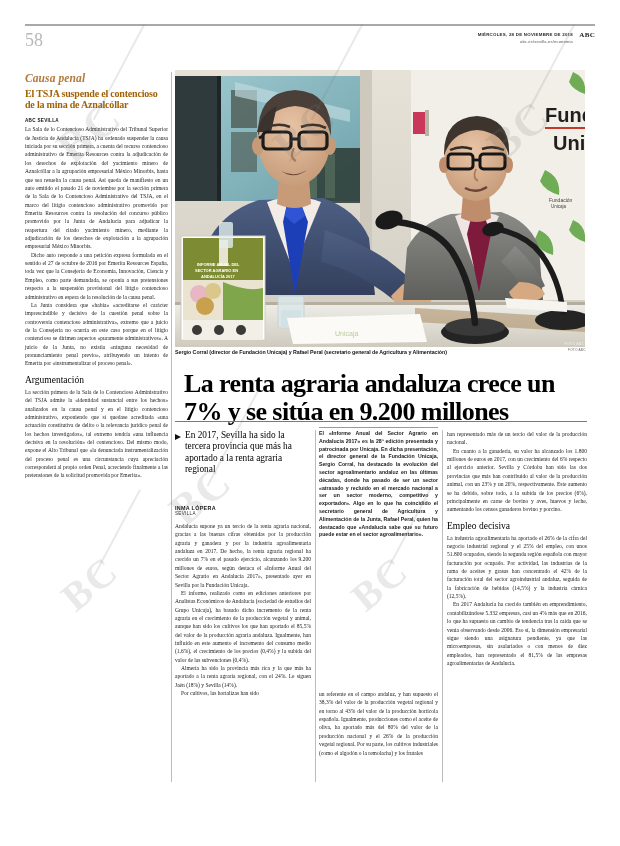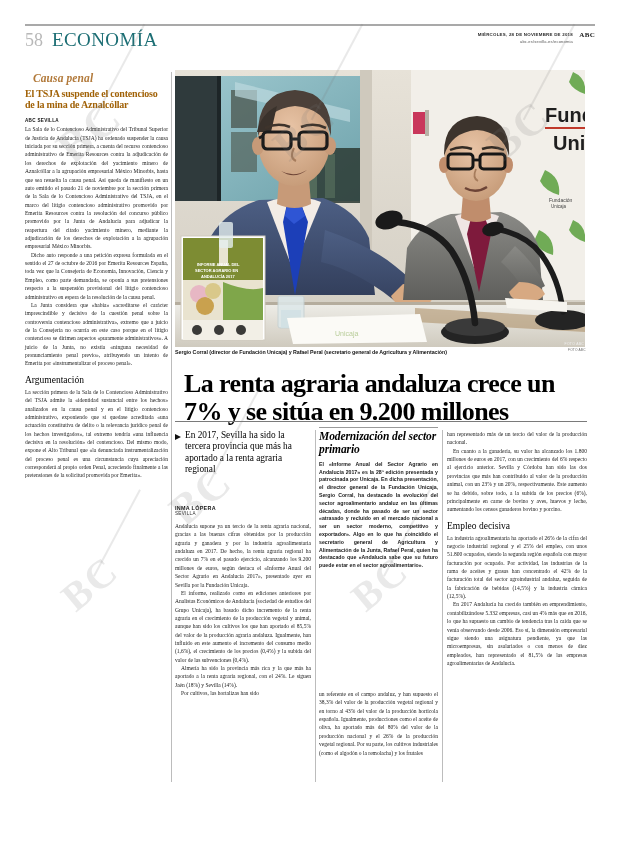--- a/index.html
+++ b/index.html
@@ -86,21 +86,21 @@
     left: 25px;
     top: 72px;
     width: 143px;
   }
   .kicker {
     font-family: "Liberation Serif", serif;
     font-size: 11.5px;
     font-style: italic;
     color: #b27a3b;
     font-weight: bold;
-    margin: 0 0 4px 8px;
+    margin: 0 0 4px 0;
     letter-spacing: 0.1px;
   }
   .left-headline {
     font-family: "Liberation Serif", serif;
     font-size: 10px;
     font-weight: bold;
     line-height: 1.12;
     margin: 0 0 8px 0;
     letter-spacing: -0.2px;
     color: #a16207;
@@ -317,21 +317,20 @@
     background: rgba(120,120,120,0.16);
     pointer-events: none;
   }
 </style>
 </head>
 <body>
 
 <div class="page-header">
   <div class="header-rule"></div>
   <div class="folio">58</div>
-  <div class="section-name">ECONOMÍA</div>
   <div class="header-date">MIÉRCOLES, 28 DE NOVIEMBRE DE 2018</div>
   <div class="header-url">abc.es/sevilla.es/economia</div>
   <div class="header-logo">ABC</div>
 </div>
 
 <div class="left-col">
   <div class="kicker">Causa penal</div>
   <h1 class="left-headline">El TSJA suspende el contencioso de la mina de Aznalcóllar</h1>
   <div class="byline-mini"><span>ABC</span> <span>SEVILLA</span></div>
   <p class="body-text">La Sala de lo Contencioso Administrativo del Tribunal Superior de Justicia de Andalucía (TSJA) ha ordenado suspender la causa iniciada por su sección primera, a cuenta del recurso contencioso administrativo de Emerita Resources contra la adjudicación de los derechos de explotación del yacimiento minero de Aznalcóllar a la agrupación empresarial México Minorbis, hasta que sea resuelta la causa penal. Así queda de manifiesto en un auto emitido el pasado 21 de noviembre por la sección primera de la Sala de lo Contencioso Administrativo del TSJA, en el marco del litigio contencioso administrativo promovido por Emerita Resources contra la resolución del concurso público promovido por la Junta de Andalucía para adjudicar la reapertura del citado yacimiento minero, mediante la adjudicación de los derechos de explotación a la agrupación empresarial México Minorbis.</p>
@@ -523,21 +522,20 @@
   <div class="author-name">INMA LÓPERA</div>
   <div class="author-city">SEVILLA</div>
   <p class="body-text">Andalucía supone ya un tercio de la renta agraria nacional, gracias a las buenas cifras obtenidas por la producción agraria y ganadera y por la industria agroalimentaria andaluza en 2017. De hecho, la renta agraria regional ha crecido un 7% en el pasado ejercicio, alcanzando los 9.200 millones de euros, según destaca el «Informe Anual del Sector Agrario en Andalucía 2017», presentado ayer en Sevilla por la Fundación Unicaja.</p>
   <p class="body-text">El informe, realizado como en ediciones anteriores por Analistas Económicos de Andalucía (sociedad de estudios del Grupo Unicaja), ha basado dicho incremento de la renta agraria en el crecimiento de la producción vegetal y animal, aunque han sido los cultivos los que han aportado el 85,5% del valor de la producción agraria andaluza. Igualmente, han influido en este aumento el incremento del consumo medio (1,6%), el crecimiento de los precios (0,4%) y la subida del valor de las subvenciones (0,4%).</p>
   <p class="body-text">Almería ha sido la provincia más rica y la que más ha aportado a la renta agraria regional, con el 24%. Le siguen Jaén (18%) y Sevilla (14%).</p>
   <p class="body-text">Por cultivos, las hortalizas han sido</p>
 </div>
 
 <div class="side-box-rule-top"></div>
 <div class="side-box">
-  <h2 class="side-box-title">Modernización del sector primario</h2>
   <p class="side-box-text">El «Informe Anual del Sector Agrario en Andalucía 2017» es la 28ª edición presentada y patrocinada por Unicaja. En dicha presentación, el director general de la Fundación Unicaja, Sergio Corral, ha destacado la evolución del sector agroalimentario andaluz en las últimas décadas, donde ha pasado de ser un sector «atrasado y recluido en el mercado nacional a ser un sector moderno, competitivo y exportador». Algo en lo que ha coincidido el secretario general de Agricultura y Alimentación de la Junta, Rafael Peral, quien ha destacado que «Andalucía sabe que su futuro puede estar en el sector agroalimentario».</p>
 </div>
 
 <div class="col-3-lower">
   <p class="body-text">un referente en el campo andaluz, y han supuesto el 38,3% del valor de la producción vegetal regional y en torno al 43% del valor de la producción hortícola española. Igualmente, producciones como el aceite de oliva, ha aportado más del 80% del valor de la producción nacional y el 26% de la producción vegetal regional. Por su parte, los cultivos industriales (como el algodón o la remolacha) y los frutales</p>
 </div>
 
 <div class="col-4">
   <p class="body-text">han representado más de un tercio del valor de la producción nacional.</p>
   <p class="body-text">En cuanto a la ganadería, su valor ha alcanzado los 1.800 millones de euros en 2017, con un crecimiento del 6% respecto al ejercicio anterior. Sevilla y Córdoba han sido las dos provincias que más han contribuido al valor de la producción animal, con un 23% y un 20%, respectivamente. Este aumento se ha debido, sobre todo, a la subida de los precios (6%), principalmente en carne de bovino y aves, huevos y leche, aumentando los censos ganaderos bovino y porcino.</p>

